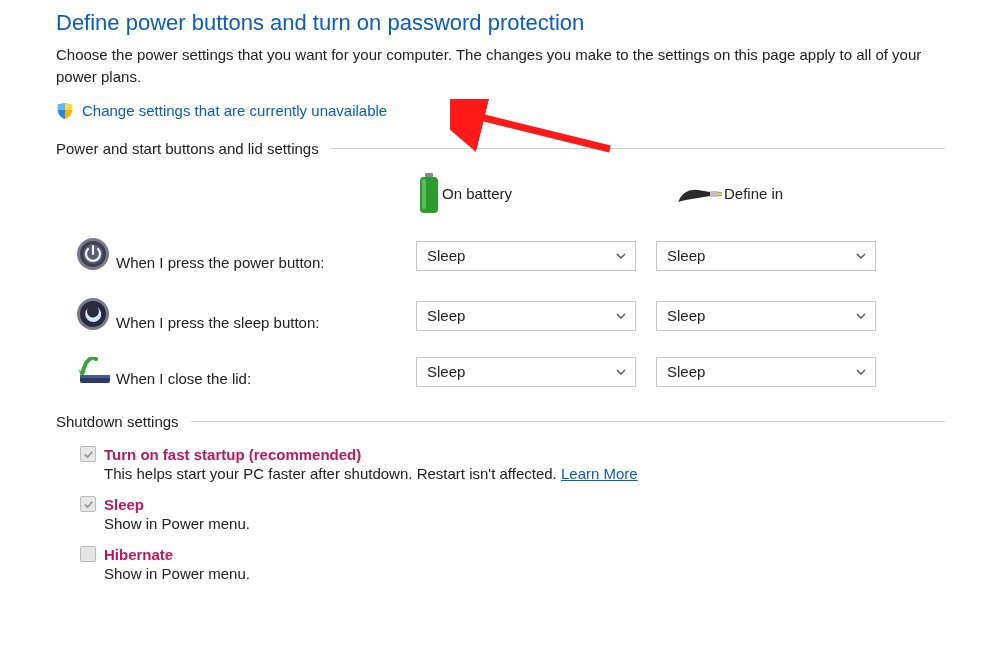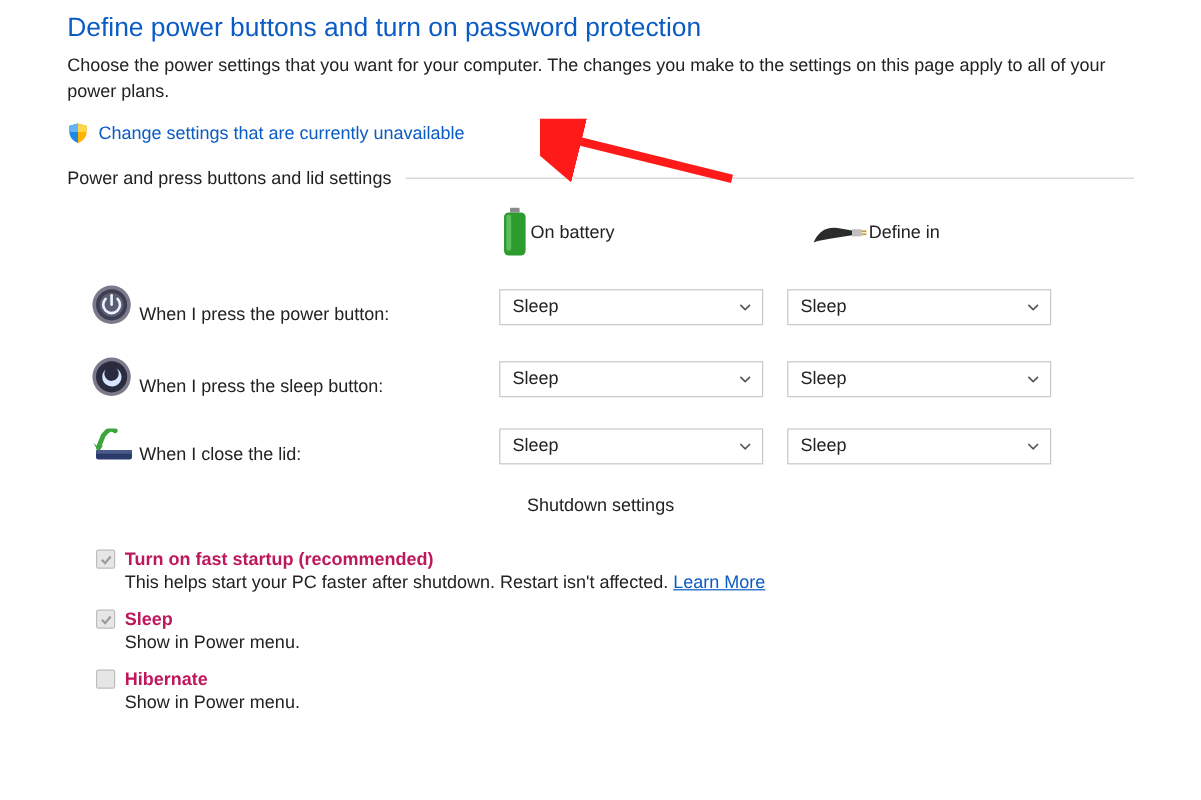--- a/index.html
+++ b/index.html
@@ -23,21 +23,21 @@
     }
     .desc {
       color: #222;
       font-size: 15px;
       line-height: 1.45;
       margin-bottom: 14px;
       max-width: 870px;
     }
     .shield-link-row {
       display: flex;
-      align-items: flex-end;
+      align-items: center;
       gap: 8px;
       margin-bottom: 20px;
     }
     .shield-icon { width: 18px; height: 18px; display:inline-block; }
     .link {
       color: #0a5bc4;
       cursor: pointer;
     }
     .link-u { text-decoration: underline; color:#0a5bc4; cursor:pointer; }
 
@@ -136,21 +136,21 @@
         <path d="M10 1 L18 3 V9 C18 14 14 18 10 19 V1 Z" fill="#ffb300"></path>
         <path d="M10 1 L2 3 V9 C2 14 6 18 10 19 V1 Z" fill="#1e88e5"></path>
         <path d="M10 1 L18 3 V9 H10 Z" fill="#ffd54f"></path>
         <path d="M10 1 L2 3 V9 H10 Z" fill="#64b5f6"></path>
       </svg>
     </span>
     <span class="link">Change settings that are currently unavailable</span>
   </div>
 
   <div class="section-divider">
-    <span class="label">Power and press buttons and lid settings</span>
+    <span class="label">Power and start buttons and lid settings</span>
     <span class="line"></span>
   </div>
 
   <div class="cols-header">
     <div class="spacer-left"></div>
     <div class="col-head">
       <svg width="26" height="42" viewBox="0 0 26 42">
         <rect x="9" y="0" width="8" height="4" rx="1" fill="#8a8a8a"></rect>
         <rect x="4" y="4" width="18" height="36" rx="4" fill="#2e9b2e"></rect>
         <rect x="6" y="6" width="4" height="30" rx="2" fill="#6fd06f" opacity="0.7"></rect>
@@ -234,21 +234,21 @@
         </svg>
     </div>
     <div class="select">
       <span>Sleep</span>
       <svg class="chev" viewBox="0 0 12 12">
           <path d="M2 4 L6 8 L10 4" fill="none" stroke="#555" stroke-width="1.4"></path>
         </svg>
     </div>
   </div>
 
-  <div class="section-divider" style="margin-top:6px;flex-direction:column;">
+  <div class="section-divider" style="margin-top:6px;">
     <span class="label">Shutdown settings</span>
     <span class="line"></span>
   </div>
 
   <div class="shutdown-list">
 
     <div class="check-item">
       <div class="check-row">
         <span class="checkbox">
           <svg viewBox="0 0 12 12">

